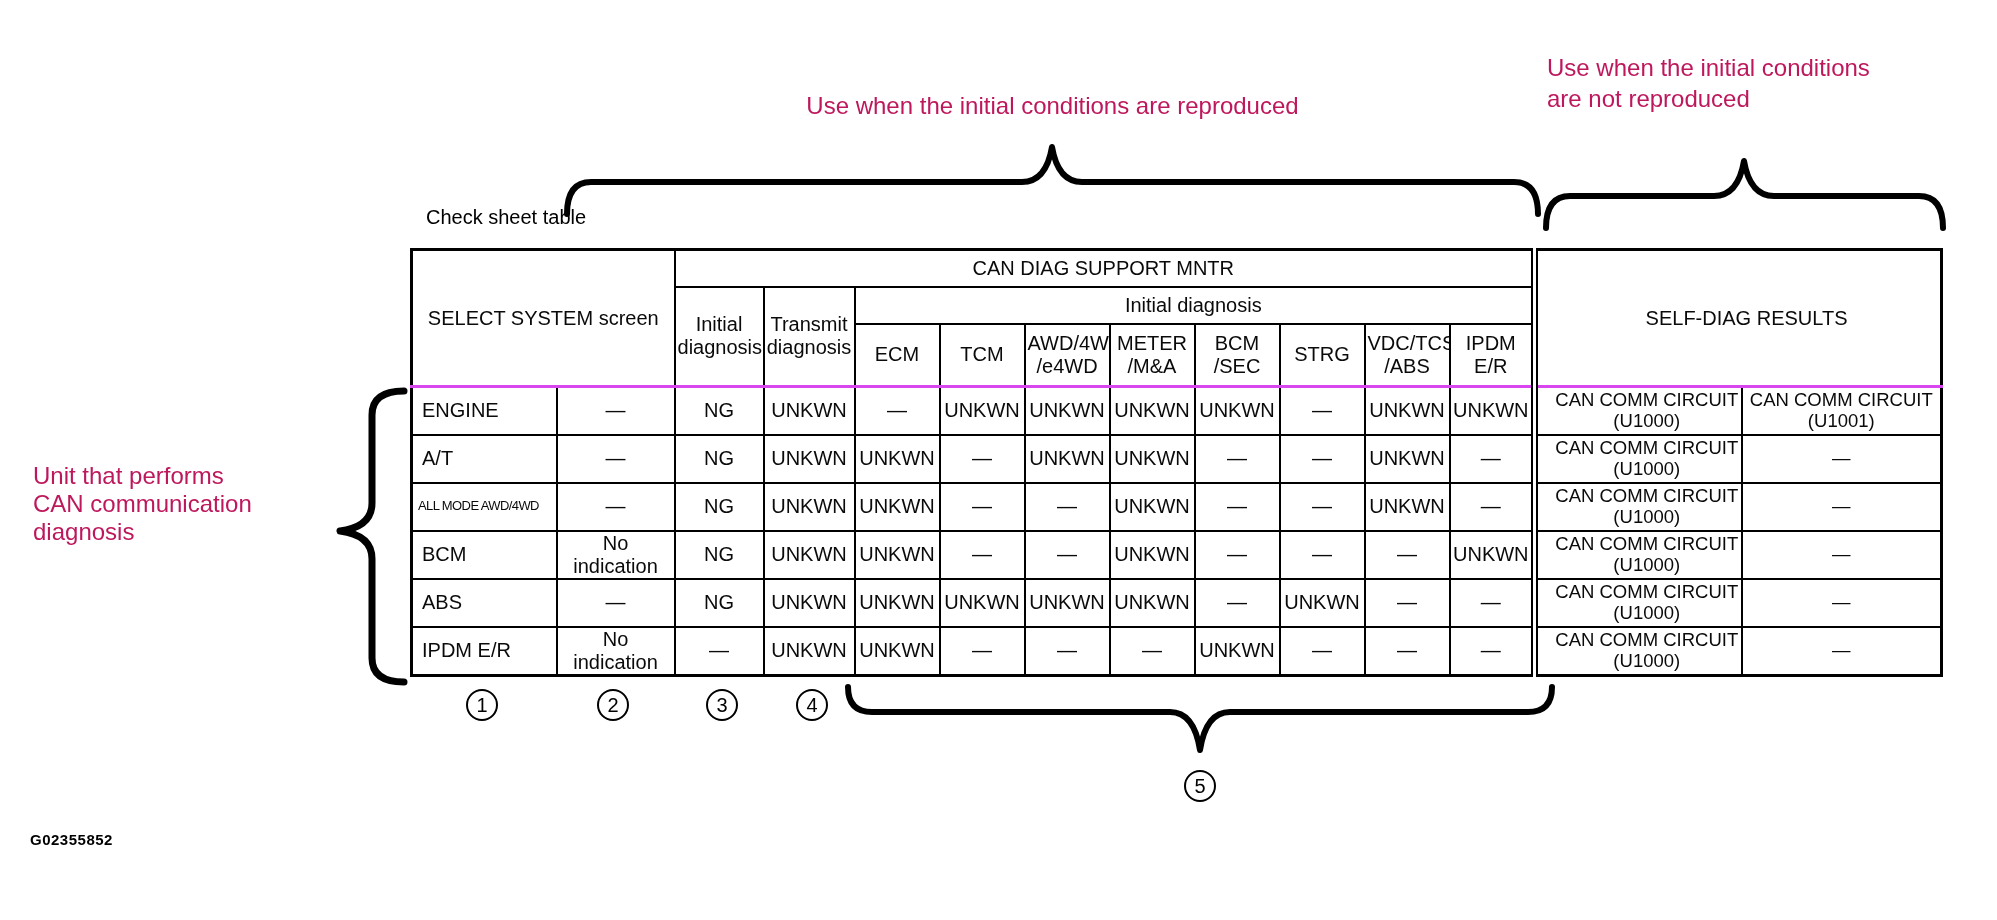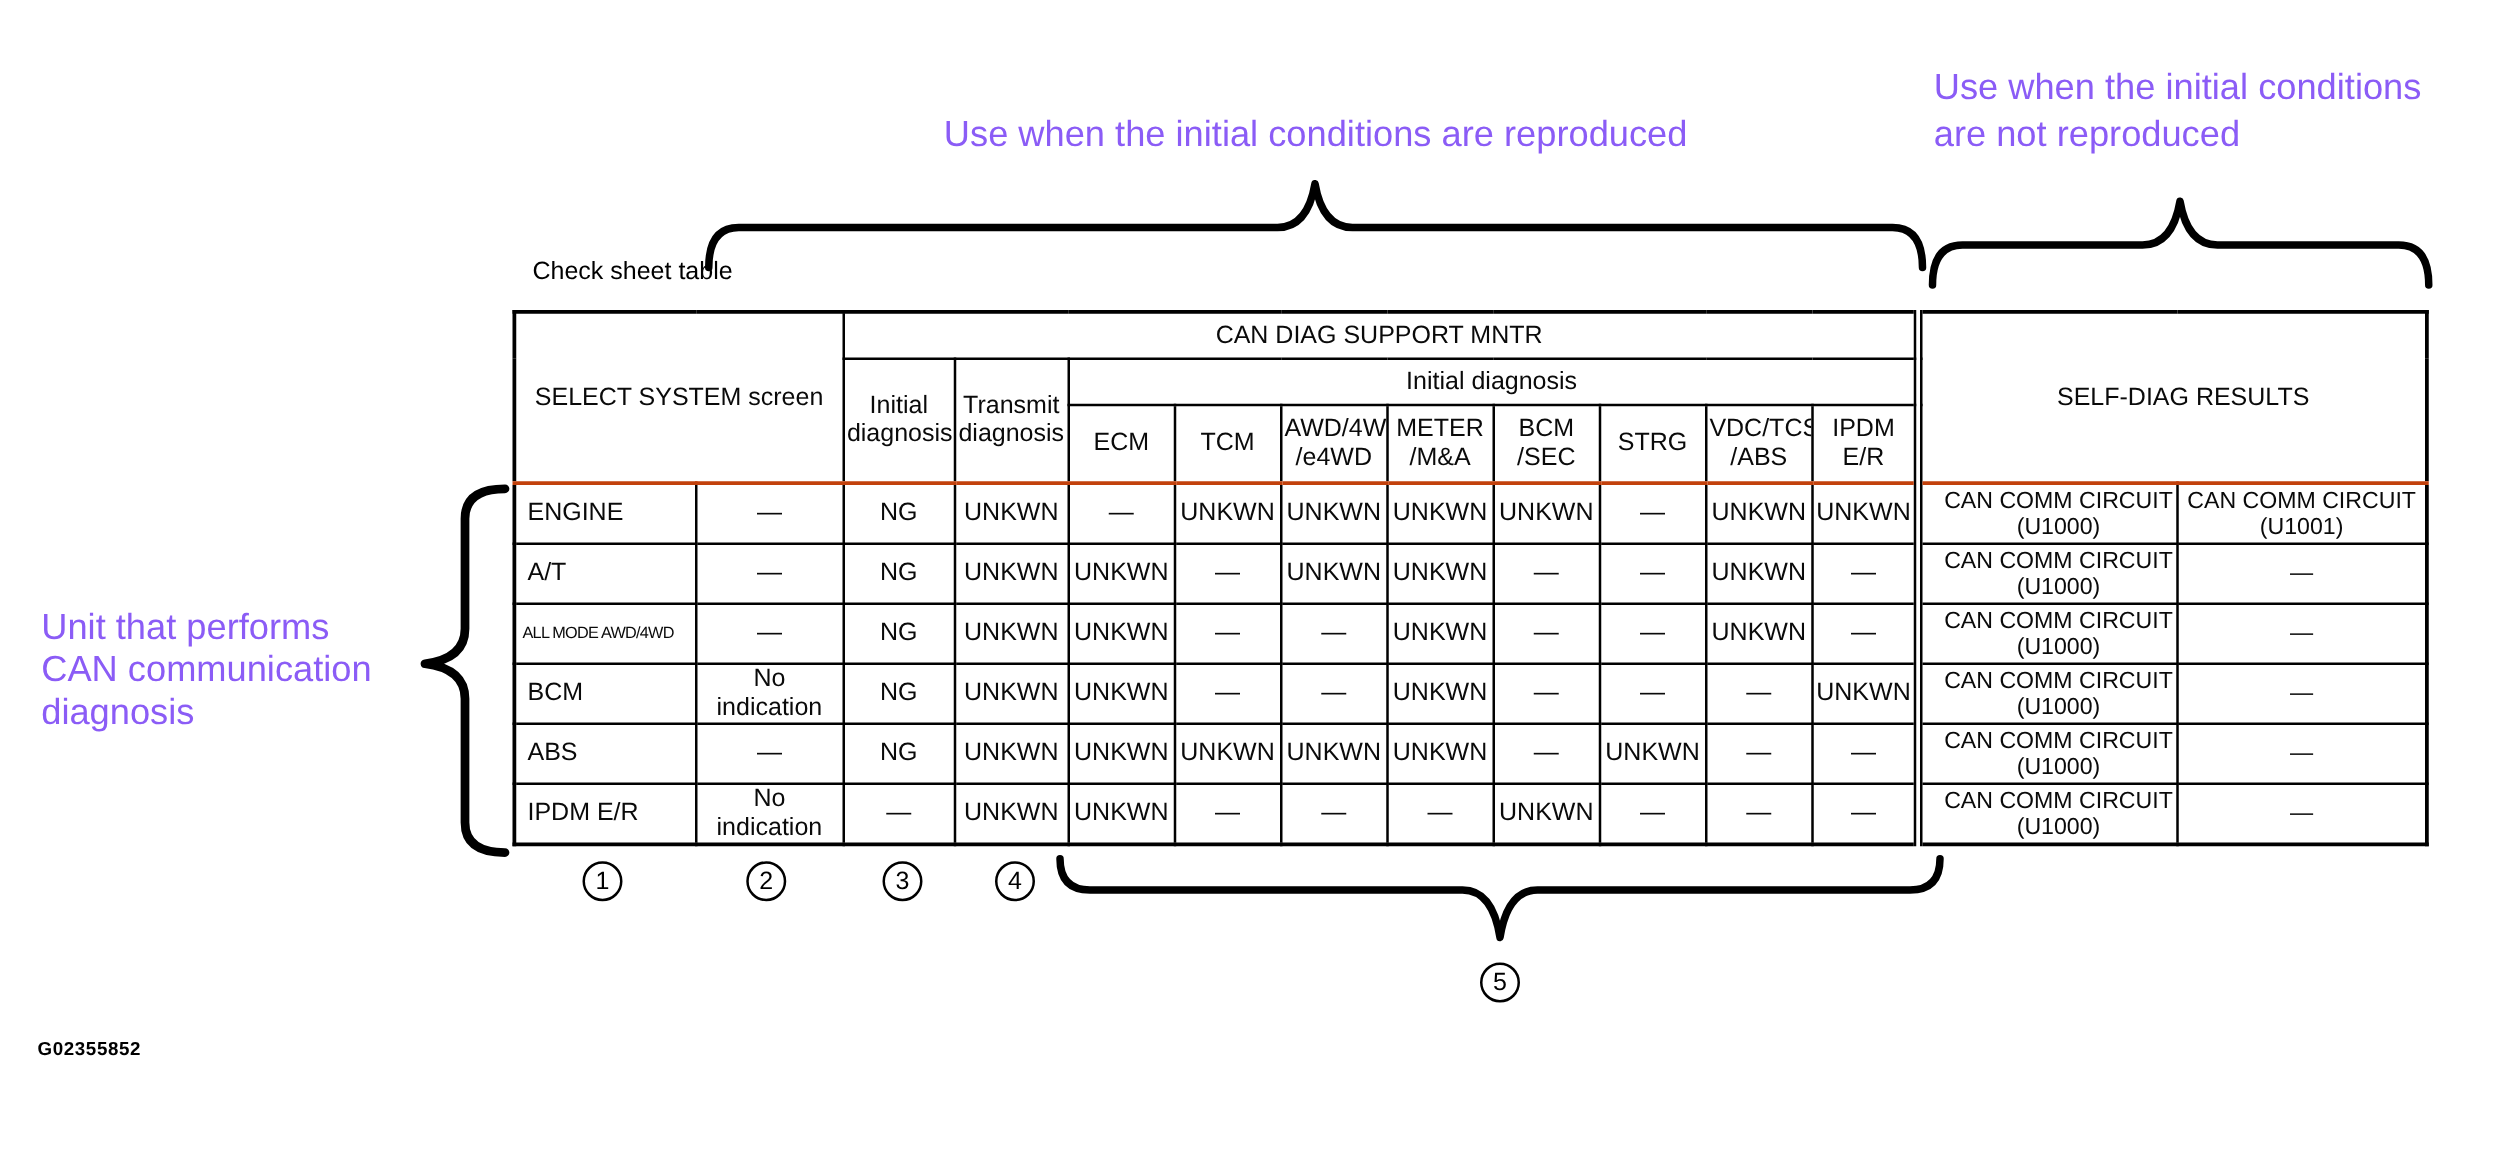--- a/index.html
+++ b/index.html
@@ -4,24 +4,24 @@
 <style>
   * { margin:0; padding:0; box-sizing:border-box; }
   html,body { background:#fff; }
   body {
     width:1997px; height:920px; position:relative;
     font-family:"Liberation Sans","DejaVu Sans",sans-serif;
     color:#000;
   }
   .page { position:absolute; left:0; top:0; width:1997px; height:920px; background:#ffffff; overflow:hidden; }
 
-  .ann { position:absolute; font-size:29px; line-height:1.3; white-space:pre-line; color:#8b5cf6; }
+  .ann { position:absolute; font-size:24px; line-height:1.3; white-space:pre-line; color:#be185d; }
   #ann-reproduced { left:565px; top:90px; width:975px; text-align:center; }
   #ann-not-reproduced { left:1547px; top:52px; width:450px; text-align:left; }
-  #ann-unit { left:33px; top:486px; width:320px; line-height:1.17; }
+  #ann-unit { left:33px; top:462px; width:320px; line-height:1.17; }
   #check-sheet-label { position:absolute; left:426px; top:206px; font-size:20px; }
   #figure-id { position:absolute; left:30px; top:831px; font-size:15px; font-weight:bold; letter-spacing:0.5px; }
 
   #braces { position:absolute; left:0; top:0; pointer-events:none; }
 
   #table-wrap { position:absolute; left:410px; top:248px; }
   table { border-collapse:collapse; table-layout:fixed; width:1530px; border:3px solid #000; background:#fff; }
   th, td {
     border:2px solid #000; text-align:center; vertical-align:middle;
     font-weight:normal; font-size:20px; padding:0 2px;
@@ -29,21 +29,21 @@
   }
   tr.h1 { height:37px; }
   tr.h2 { height:37px; }
   tr.h3 { height:63px; }
   tbody tr { height:48px; }
   thead th { font-size:20px; }
   td.c-sys { text-align:left; padding-left:9px; }
   td.small { font-size:13px; letter-spacing:-0.6px; padding-left:5px; }
   .c-selfdiag { font-size:18.5px; line-height:1.12; }
   .dbl { border-left:7px double #000;padding-left:17px; }
-  th.hb, td.hb { border-bottom:3px solid #c2410c; }
+  th.hb, td.hb { border-bottom:3px solid #d946ef; }
 
   .callout {
     position:absolute; width:32px; height:32px;
     border:2.5px solid #000; border-radius:50%;
     display:flex; align-items:center; justify-content:center;
     font-size:20px; line-height:1; background:#fff;
   }
 </style>
 </head>
 <body>

